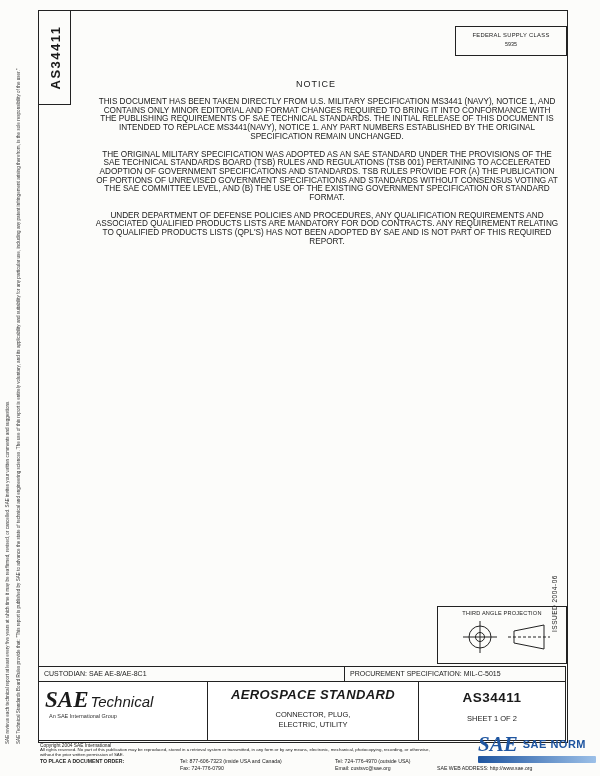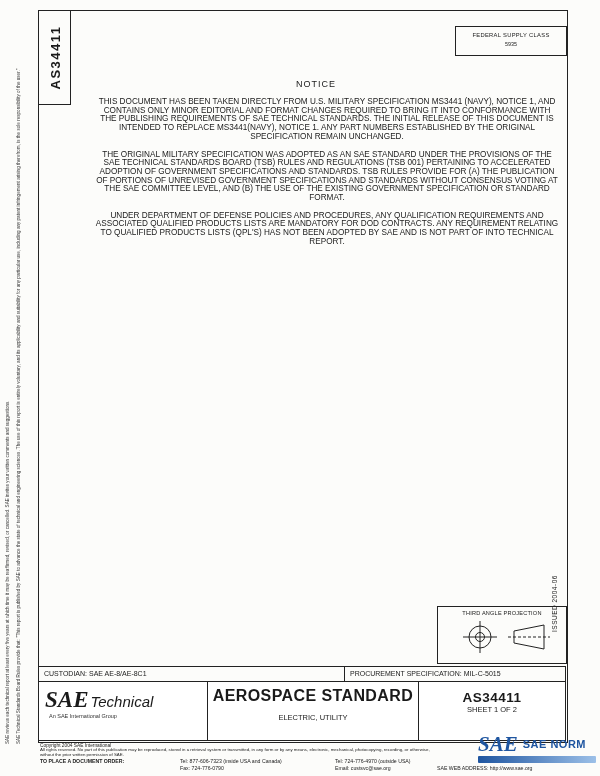--- a/index.html
+++ b/index.html
@@ -46,25 +46,25 @@
   .procurement-cell{flex:1; border-left:1px solid #222; padding-left:5px;}
 
   .titleblock-row{position:absolute; left:38px; top:681px; width:528px; height:60px;
     border:1px solid #222; box-sizing:border-box; display:flex; background:#fff;}
   .logo-cell{width:168px; padding:7px 4px 0 6px; box-sizing:border-box;}
   .logo-line{display:flex; align-items:baseline;}
   .logo-sae{font-family:"Liberation Serif", serif; font-style:italic; font-weight:bold; font-size:23px; line-height:22px;}
   .logo-aero{font-style:italic; font-size:15px; margin-left:2px;}
   .logo-tagline{font-size:5.5px; color:#333; margin:2px 0 0 4px;}
   .center-cell{flex:1; border-left:1px solid #222; border-right:1px solid #222; text-align:center; padding-top:5px;}
-  .std-type{font-size:16px; font-weight:bold; letter-spacing:0.4px;}
+  .std-type{font-size:13px; font-weight:bold; letter-spacing:0.4px;font-style:italic;}
   .std-sub{font-size:7.5px; line-height:9.5px; margin-top:8px;}
   .number-cell{width:146px; text-align:center; padding-top:8px;}
   .doc-number{font-size:13.5px; font-weight:bold; letter-spacing:0.5px;}
-  .sheet-label{font-size:7.5px; }
+  .sheet-label{font-size:7.5px; margin-top:9px;}
 
   
   .ft{position:absolute; font-size:5.2px; color:#222; white-space:nowrap;}
   .ft-copyright{left:40px; top:743px; font-size:4.8px;}
   .ft-rights{left:40px; top:748px; width:400px; font-size:4.4px; line-height:4.9px; white-space:normal;}
   .ft-order{left:40px; top:758px; font-weight:bold;}
   .ft-tel-in{left:180px; top:758px;}
   .ft-tel-out{left:335px; top:758px;}
   .ft-fax{left:180px; top:765px;}
   .ft-email{left:335px; top:765px;}
@@ -93,21 +93,21 @@
 
   <div class="fsc-box">
     <div class="fsc-line1">FEDERAL SUPPLY CLASS</div>
     <div class="fsc-line2">5935</div>
   </div>
 
   <div class="notice-title">NOTICE</div>
   <div class="paragraphs">
     <p>THIS DOCUMENT HAS BEEN TAKEN DIRECTLY FROM U.S. MILITARY SPECIFICATION MS3441 (NAVY), NOTICE 1, AND CONTAINS ONLY MINOR EDITORIAL AND FORMAT CHANGES REQUIRED TO BRING IT INTO CONFORMANCE WITH THE PUBLISHING REQUIREMENTS OF SAE TECHNICAL STANDARDS.  THE INITIAL RELEASE OF THIS DOCUMENT IS INTENDED TO REPLACE MS3441(NAVY), NOTICE 1.  ANY PART NUMBERS ESTABLISHED BY THE ORIGINAL SPECIFICATION REMAIN UNCHANGED.</p>
     <p>THE ORIGINAL MILITARY SPECIFICATION WAS ADOPTED AS AN SAE STANDARD UNDER THE PROVISIONS OF THE SAE TECHNICAL STANDARDS BOARD (TSB) RULES AND REGULATIONS (TSB 001) PERTAINING TO ACCELERATED ADOPTION OF GOVERNMENT SPECIFICATIONS AND STANDARDS.  TSB RULES PROVIDE FOR (A) THE PUBLICATION OF PORTIONS OF UNREVISED GOVERNMENT SPECIFICATIONS AND STANDARDS WITHOUT CONSENSUS VOTING AT THE SAE COMMITTEE LEVEL, AND (B) THE USE OF THE EXISTING GOVERNMENT SPECIFICATION OR STANDARD FORMAT.</p>
-    <p>UNDER DEPARTMENT OF DEFENSE POLICIES AND PROCEDURES, ANY QUALIFICATION REQUIREMENTS AND ASSOCIATED QUALIFIED PRODUCTS LISTS ARE MANDATORY FOR DOD CONTRACTS.  ANY REQUIREMENT RELATING TO QUALIFIED PRODUCTS LISTS (QPL'S) HAS NOT BEEN ADOPTED BY SAE AND IS NOT PART OF INTO TECHNICAL REPORT.</p>
+    <p>UNDER DEPARTMENT OF DEFENSE POLICIES AND PROCEDURES, ANY QUALIFICATION REQUIREMENTS AND ASSOCIATED QUALIFIED PRODUCTS LISTS ARE MANDATORY FOR DOD CONTRACTS.  ANY REQUIREMENT RELATING TO QUALIFIED PRODUCTS LISTS (QPL'S) HAS NOT BEEN ADOPTED BY SAE AND IS NOT PART OF THIS REQUIRED REPORT.</p>
   </div>
 
   <div class="issued-vert">ISSUED 2004-06</div>
 
   <div class="proj-box">
     <div class="proj-title">THIRD ANGLE PROJECTION</div>
     <svg class="proj-symbol" width="112" height="38" viewBox="0 0 112 38">
       <g fill="none" stroke="#222" stroke-width="1">
         <circle cx="34" cy="19" r="11"></circle>
         <circle cx="34" cy="19" r="4.5"></circle>
@@ -128,20 +128,21 @@
     <div class="logo-cell">
       <div class="logo-line">
         <span class="logo-sae">SAE</span>
         <span class="logo-aero">Technical</span>
       </div>
       <div class="logo-tagline">An SAE International Group</div>
     </div>
     <div class="center-cell">
       <div class="std-type">AEROSPACE STANDARD</div>
       <div class="std-sub">
+        <div>CONNECTOR, PLUG,</div>
         <div>ELECTRIC, UTILITY</div>
       </div>
     </div>
     <div class="number-cell">
       <div class="doc-number">AS34411</div>
       <div class="sheet-label">SHEET 1 OF 2</div>
     </div>
   </div>
 
   <div class="ft ft-copyright">Copyright 2004 SAE International</div>

